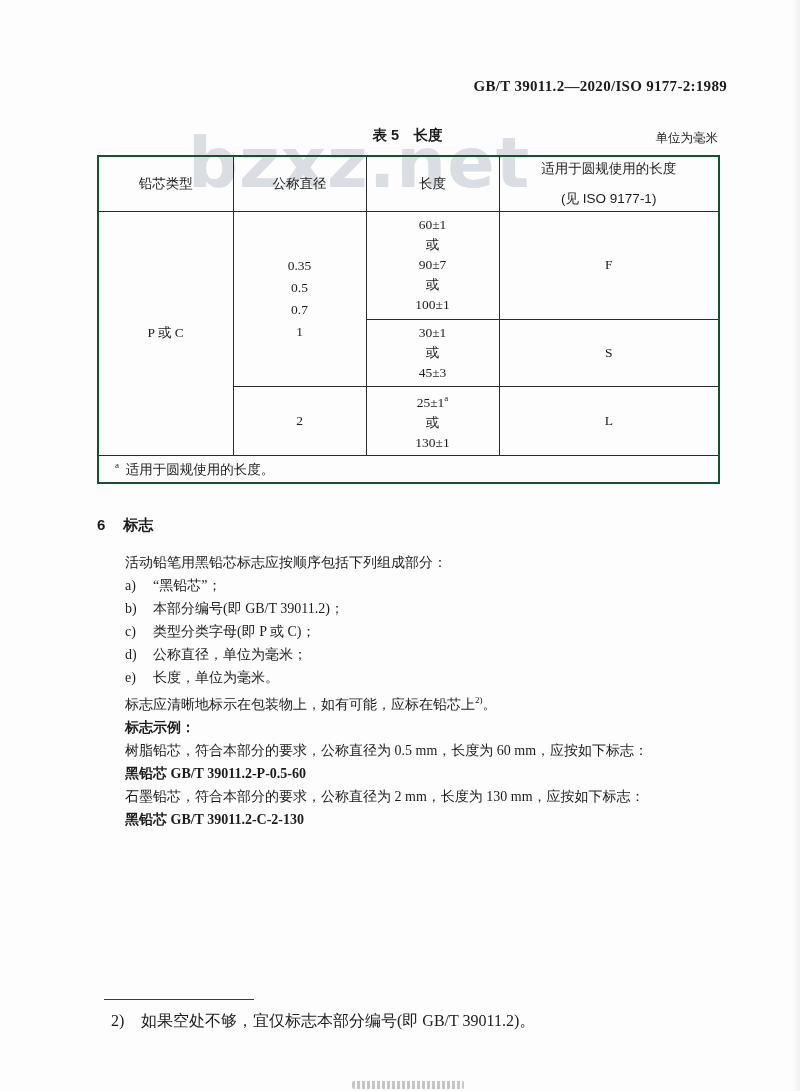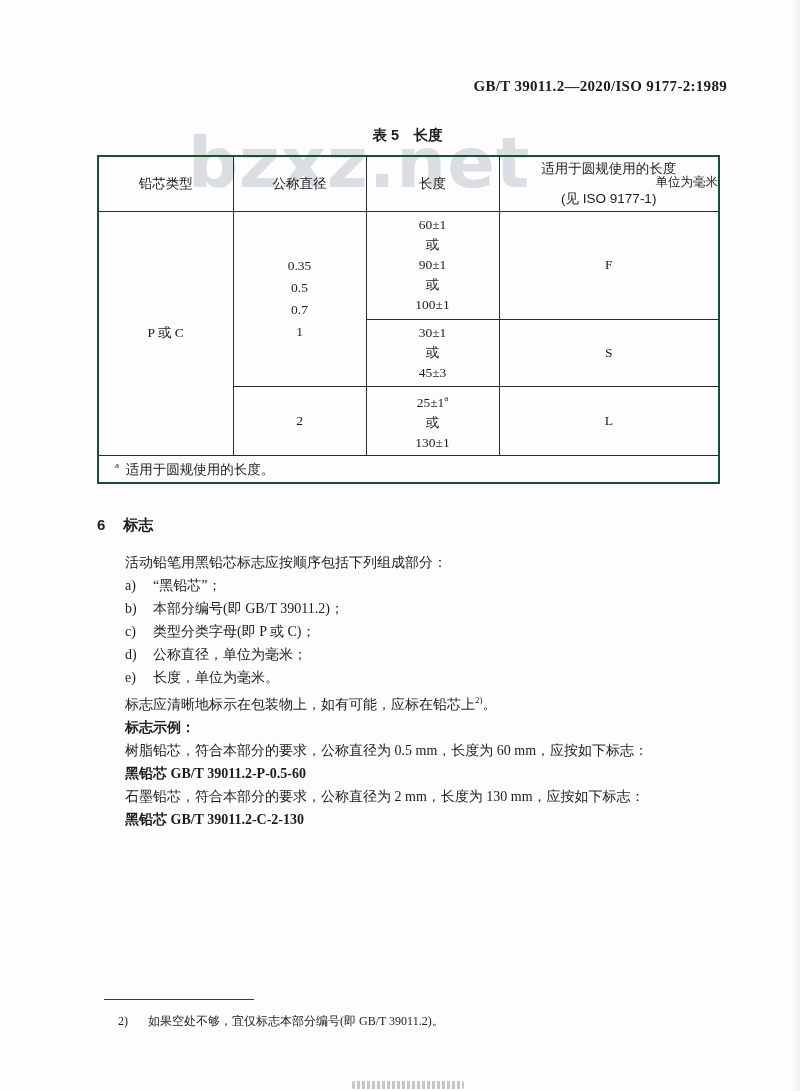--- a/index.html
+++ b/index.html
@@ -18,21 +18,21 @@
   }
   .doc-number{
     position:absolute;top:78px;right:73px;z-index:2;
     font-weight:bold;font-size:15px;letter-spacing:0.3px;
   }
   .table-caption{
     position:absolute;top:126px;left:97px;width:621px;z-index:2;
     text-align:center;font-weight:bold;font-size:14.5px;
     font-family:"Liberation Sans","DejaVu Sans",sans-serif;
   }
-  .unit-note{position:absolute;top:130px;right:82px;z-index:2;font-size:12.5px;margin-top:44px;}
+  .unit-note{position:absolute;top:130px;right:82px;z-index:2;font-size:12.5px;}
   .std-table{
     position:absolute;left:97px;top:155px;z-index:2;
     border-collapse:collapse;table-layout:fixed;width:621px;
     background:transparent;
   }
   .std-table td{
     border:1px solid #2b2b2b;text-align:center;vertical-align:middle;
     font-size:13.5px;padding:0;
   }
   .std-table{border:2px solid #14532d;}
@@ -53,22 +53,22 @@
     font-size:14px;
   }
   .body-text .line{line-height:23px;white-space:nowrap;}
   .item-label{display:inline-block;width:28px;}
   .bold{font-weight:bold;}
   .footnote-rule{
     position:absolute;left:104px;top:999px;width:150px;z-index:2;
     border-top:1.5px solid #3a3a3a;
   }
   .footnote{
-    position:absolute;left:118px;top:1012px;z-index:2;
-    font-size:12px;line-height:18px;white-space:nowrap;
+    position:absolute;left:111px;top:1012px;z-index:2;
+    font-size:16px;line-height:18px;white-space:nowrap;
   }
   .footnote .fn-marker{display:inline-block;width:30px;}
   .bottom-artifact{
     position:absolute;left:352px;top:1081px;width:112px;height:8px;z-index:2;
     background:repeating-linear-gradient(90deg,#9a9a9a 0 3px,transparent 3px 5px);
     opacity:0.55;filter:blur(0.7px);border-radius:2px;
   }
 </style>
 </head>
 <body>
@@ -103,21 +103,21 @@
     <td rowspan="3">P 或 C</td>
     <td rowspan="2">
       <div class="diam-line">0.35</div>
       <div class="diam-line">0.5</div>
       <div class="diam-line">0.7</div>
       <div class="diam-line">1</div>
     </td>
     <td>
       <div class="cell-line">60±1</div>
       <div class="cell-line">或</div>
-      <div class="cell-line">90±1</div>
+      <div class="cell-line">90±7</div>
       <div class="cell-line">或</div>
       <div class="cell-line">100±1</div>
     </td>
     <td>F</td>
   </tr>
   <tr style="height:67px">
     <td>
       <div class="cell-line">30±1</div>
       <div class="cell-line">或</div>
       <div class="cell-line">45±3</div>

